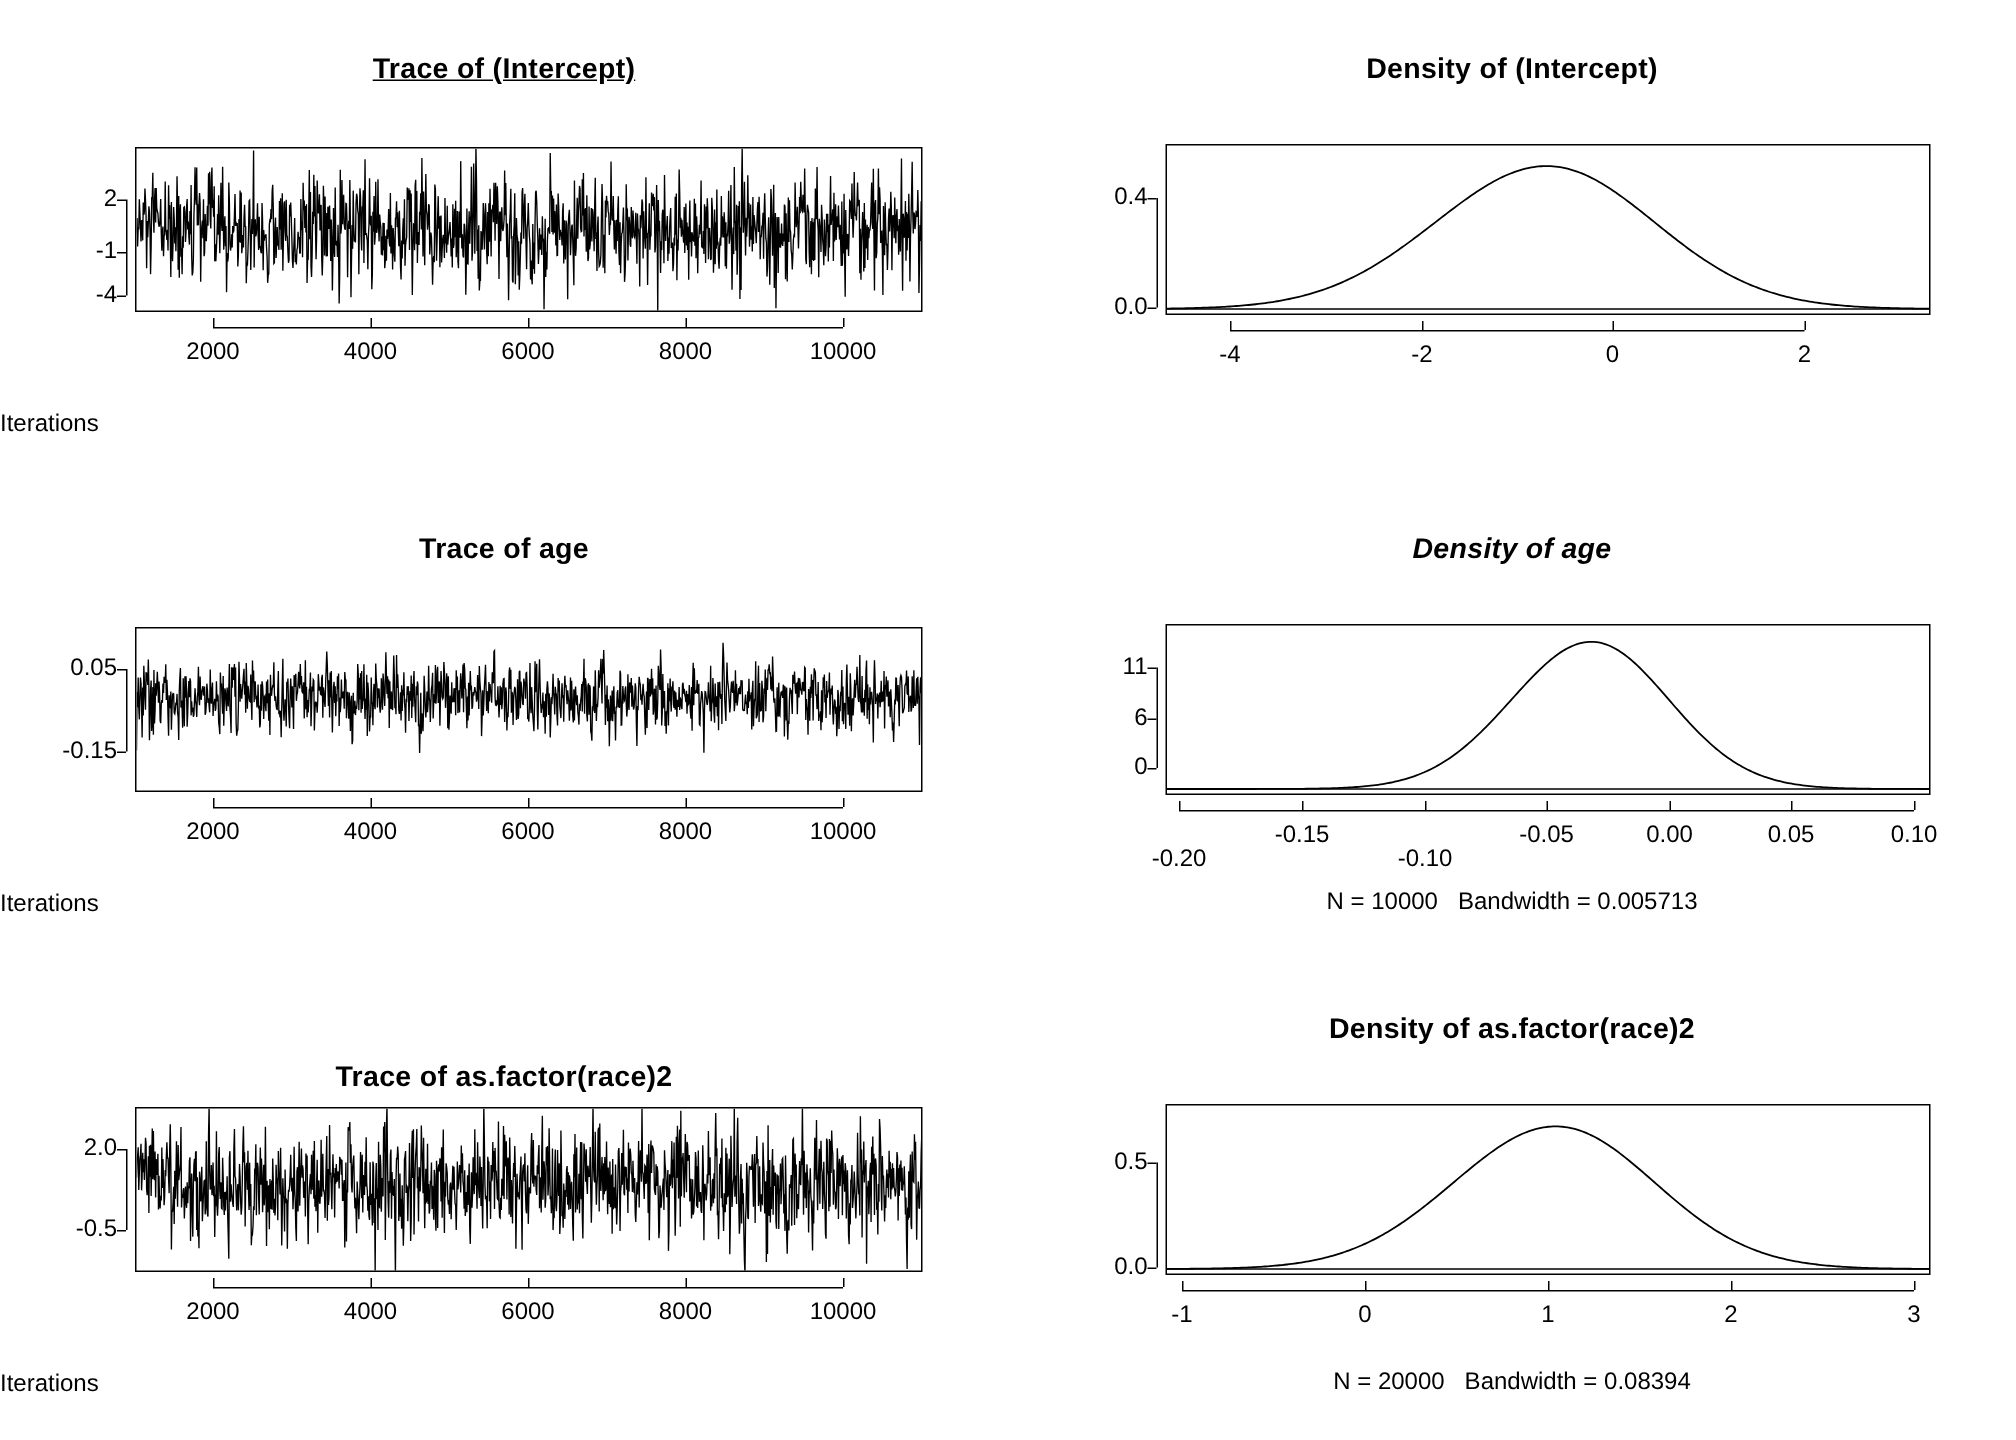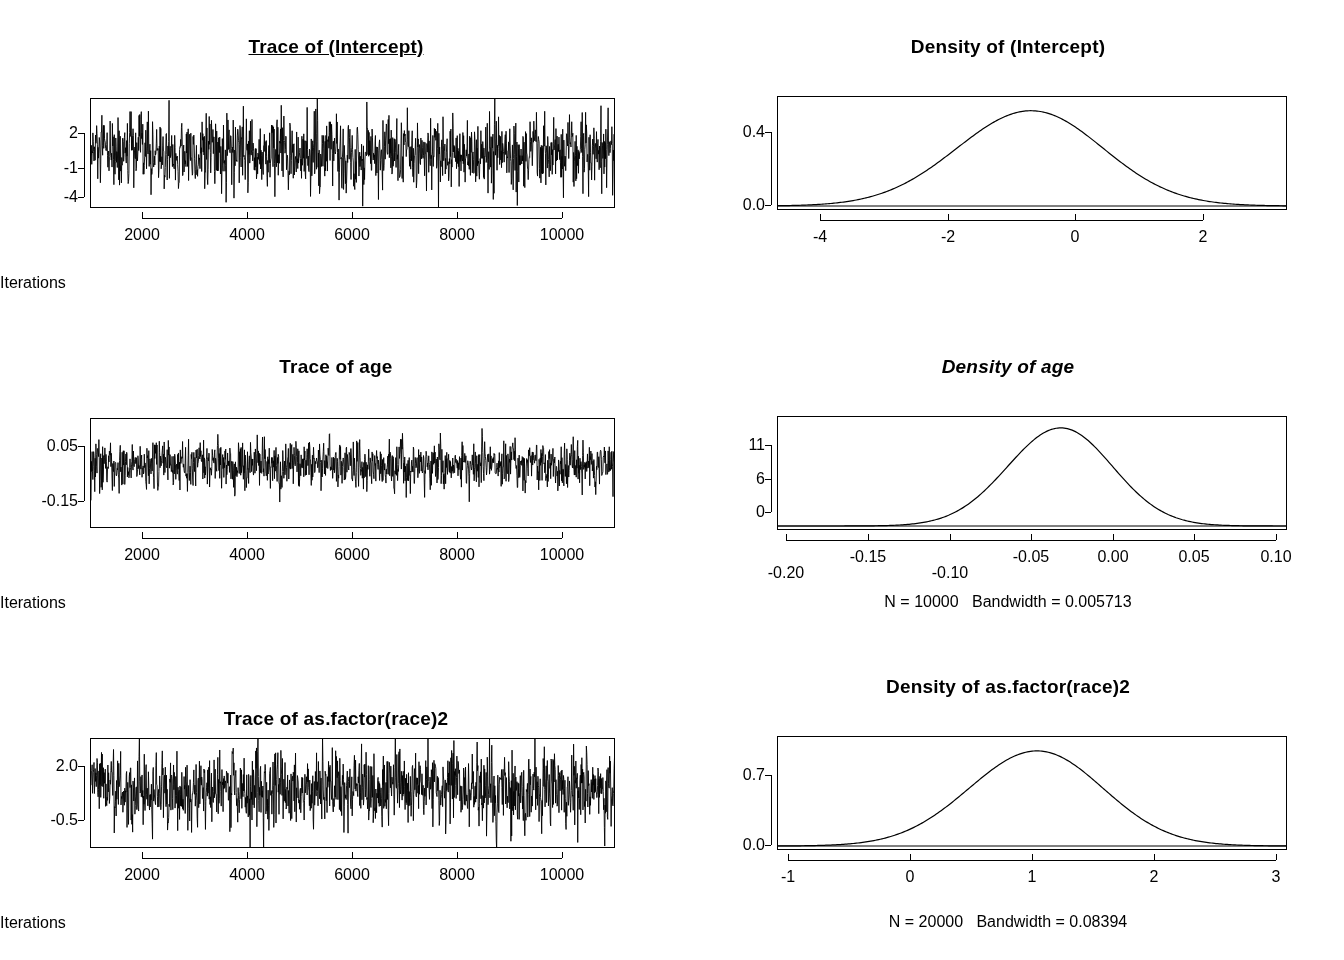--- a/index.html
+++ b/index.html
@@ -241,21 +241,21 @@
     <div class="panel-title" style="top:16px;">Density of as.factor(race)2</div>
 
     <div class="plotbox" id="box-d3" style="left:105px; top:76px; width:510px; height:114px;">
       <svg width="510" height="114" viewBox="0 0 510 114">
         <polyline id="poly-d3" fill="none" stroke="#000" stroke-width="1.2" points="0.00,108.93 1.60,108.93 3.20,108.92 4.80,108.91 6.39,108.90 7.99,108.90 9.59,108.89 11.19,108.88 12.79,108.86 14.39,108.85 15.99,108.84 17.59,108.83 19.18,108.81 20.78,108.79 22.38,108.78 23.98,108.76 25.58,108.74 27.18,108.71 28.78,108.69 30.38,108.66 31.97,108.64 33.57,108.61 35.17,108.57 36.77,108.54 38.37,108.50 39.97,108.46 41.57,108.42 43.17,108.38 44.76,108.33 46.36,108.28 47.96,108.22 49.56,108.16 51.16,108.10 52.76,108.03 54.36,107.96 55.96,107.89 57.55,107.80 59.15,107.72 60.75,107.63 62.35,107.53 63.95,107.43 65.55,107.32 67.15,107.20 68.75,107.08 70.34,106.95 71.94,106.81 73.54,106.66 75.14,106.51 76.74,106.35 78.34,106.17 79.94,105.99 81.54,105.80 83.13,105.60 84.73,105.39 86.33,105.16 87.93,104.93 89.53,104.68 91.13,104.42 92.73,104.15 94.33,103.86 95.92,103.57 97.52,103.25 99.12,102.92 100.72,102.58 102.32,102.22 103.92,101.85 105.52,101.46 107.12,101.05 108.71,100.62 110.31,100.18 111.91,99.72 113.51,99.24 115.11,98.74 116.71,98.22 118.31,97.68 119.91,97.13 121.50,96.55 123.10,95.95 124.70,95.33 126.30,94.68 127.90,94.02 129.50,93.33 131.10,92.62 132.70,91.89 134.29,91.14 135.89,90.36 137.49,89.56 139.09,88.74 140.69,87.89 142.29,87.02 143.89,86.13 145.49,85.22 147.08,84.28 148.68,83.32 150.28,82.33 151.88,81.33 153.48,80.30 155.08,79.25 156.68,78.18 158.28,77.09 159.87,75.98 161.47,74.85 163.07,73.70 164.67,72.53 166.27,71.34 167.87,70.14 169.47,68.91 171.07,67.68 172.66,66.43 174.26,65.16 175.86,63.88 177.46,62.59 179.06,61.29 180.66,59.98 182.26,58.66 183.86,57.33 185.45,56.00 187.05,54.66 188.65,53.32 190.25,51.98 191.85,50.64 193.45,49.29 195.05,47.95 196.65,46.61 198.24,45.28 199.84,43.96 201.44,42.64 203.04,41.33 204.64,40.04 206.24,38.75 207.84,37.48 209.44,36.23 211.03,35.00 212.63,33.78 214.23,32.59 215.83,31.42 217.43,30.28 219.03,29.16 220.63,28.07 222.23,27.01 223.82,25.97 225.42,24.98 227.02,24.01 228.62,23.09 230.22,22.19 231.82,21.34 233.42,20.53 235.02,19.76 236.61,19.03 238.21,18.35 239.81,17.71 241.41,17.12 243.01,16.57 244.61,16.07 246.21,15.63 247.81,15.23 249.40,14.88 251.00,14.59 252.60,14.35 254.20,14.16 255.80,14.02 257.40,13.94 259.00,13.91 260.60,13.94 262.19,14.02 263.79,14.16 265.39,14.35 266.99,14.59 268.59,14.89 270.19,15.24 271.79,15.65 273.39,16.10 274.98,16.61 276.58,17.17 278.18,17.78 279.78,18.44 281.38,19.15 282.98,19.90 284.58,20.70 286.18,21.54 287.77,22.43 289.37,23.36 290.97,24.33 292.57,25.34 294.17,26.38 295.77,27.46 297.37,28.57 298.97,29.72 300.56,30.89 302.16,32.09 303.76,33.32 305.36,34.58 306.96,35.85 308.56,37.15 310.16,38.46 311.76,39.79 313.35,41.14 314.95,42.50 316.55,43.87 318.15,45.25 319.75,46.64 321.35,48.03 322.95,49.43 324.55,50.83 326.14,52.23 327.74,53.63 329.34,55.02 330.94,56.41 332.54,57.80 334.14,59.17 335.74,60.54 337.34,61.90 338.93,63.25 340.53,64.58 342.13,65.90 343.73,67.21 345.33,68.50 346.93,69.77 348.53,71.02 350.13,72.26 351.72,73.48 353.32,74.67 354.92,75.85 356.52,77.00 358.12,78.13 359.72,79.24 361.32,80.32 362.92,81.38 364.51,82.42 366.11,83.43 367.71,84.42 369.31,85.38 370.91,86.32 372.51,87.23 374.11,88.12 375.71,88.99 377.30,89.83 378.90,90.64 380.50,91.43 382.10,92.20 383.70,92.94 385.30,93.66 386.90,94.35 388.50,95.02 390.09,95.67 391.69,96.29 393.29,96.89 394.89,97.47 396.49,98.03 398.09,98.57 399.69,99.09 401.29,99.58 402.88,100.06 404.48,100.52 406.08,100.96 407.68,101.38 409.28,101.78 410.88,102.16 412.48,102.53 414.08,102.88 415.67,103.22 417.27,103.54 418.87,103.85 420.47,104.14 422.07,104.42 423.67,104.68 425.27,104.93 426.87,105.17 428.46,105.40 430.06,105.61 431.66,105.82 433.26,106.01 434.86,106.19 436.46,106.37 438.06,106.53 439.66,106.69 441.25,106.83 442.85,106.97 444.45,107.10 446.05,107.23 447.65,107.34 449.25,107.45 450.85,107.56 452.45,107.65 454.04,107.74 455.64,107.83 457.24,107.91 458.84,107.99 460.44,108.06 462.04,108.12 463.64,108.19 465.24,108.24 466.83,108.30 468.43,108.35 470.03,108.40 471.63,108.44 473.23,108.48 474.83,108.52 476.43,108.56 478.03,108.59 479.62,108.62 481.22,108.65 482.82,108.68 484.42,108.70 486.02,108.73 487.62,108.75 489.22,108.77 490.82,108.79 492.41,108.80 494.01,108.82 495.61,108.83 497.21,108.85 498.81,108.86 500.41,108.87 502.01,108.88 503.61,108.89 505.20,108.90 506.80,108.91 508.40,108.92 510.00,108.92"></polyline>
         <line id="rug-d3" x1="0" y1="109" x2="510" y2="109" stroke="#000" stroke-width="1"></line>
       </svg>
     </div>
 
     <div class="tick-y" style="left:45px; top:185px; width:48px;">0.0</div>
-    <div class="tick-y" style="left:45px; top:115px; width:48px;">0.7</div>
+    <div class="tick-y" style="left:45px; top:115px; width:48px;">0.5</div>
     <div class="axis-line" style="left:99px; top:115px; width:1.3px; height:70px;"></div>
     <div class="tickmark" style="left:93px; top:185px; width:6px; height:1.3px;"></div>
     <div class="tickmark" style="left:93px; top:115px; width:6px; height:1.3px;"></div>
 
     <div class="axis-line" style="left:116px; top:200px; width:488px; height:1.3px;"></div>
     <div class="tickmark" style="left:116px; top:194px; width:1.3px; height:6px;"></div>
     <div class="tickmark" style="left:238px; top:194px; width:1.3px; height:6px;"></div>
     <div class="tickmark" style="left:360px; top:194px; width:1.3px; height:6px;"></div>
     <div class="tickmark" style="left:482px; top:194px; width:1.3px; height:6px;"></div>
     <div class="tickmark" style="left:604px; top:194px; width:1.3px; height:6px;"></div>

